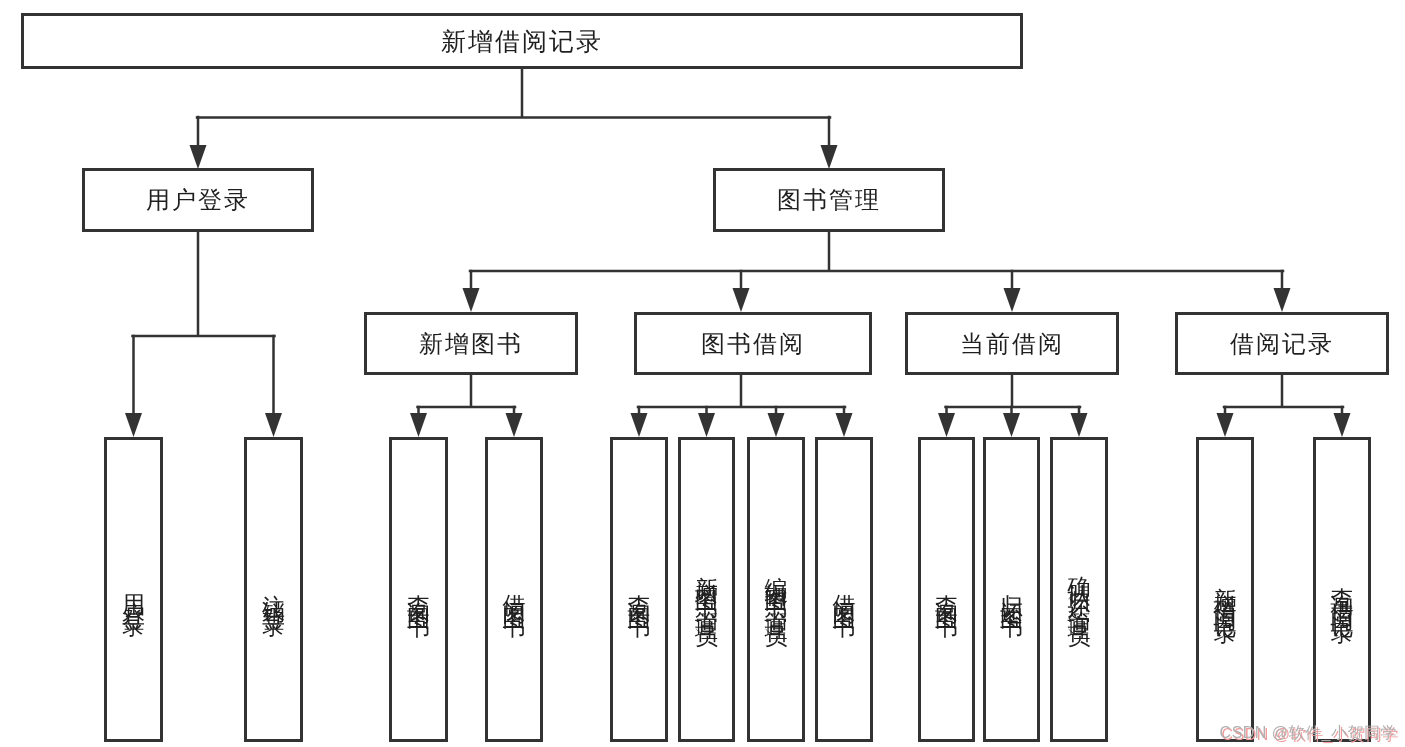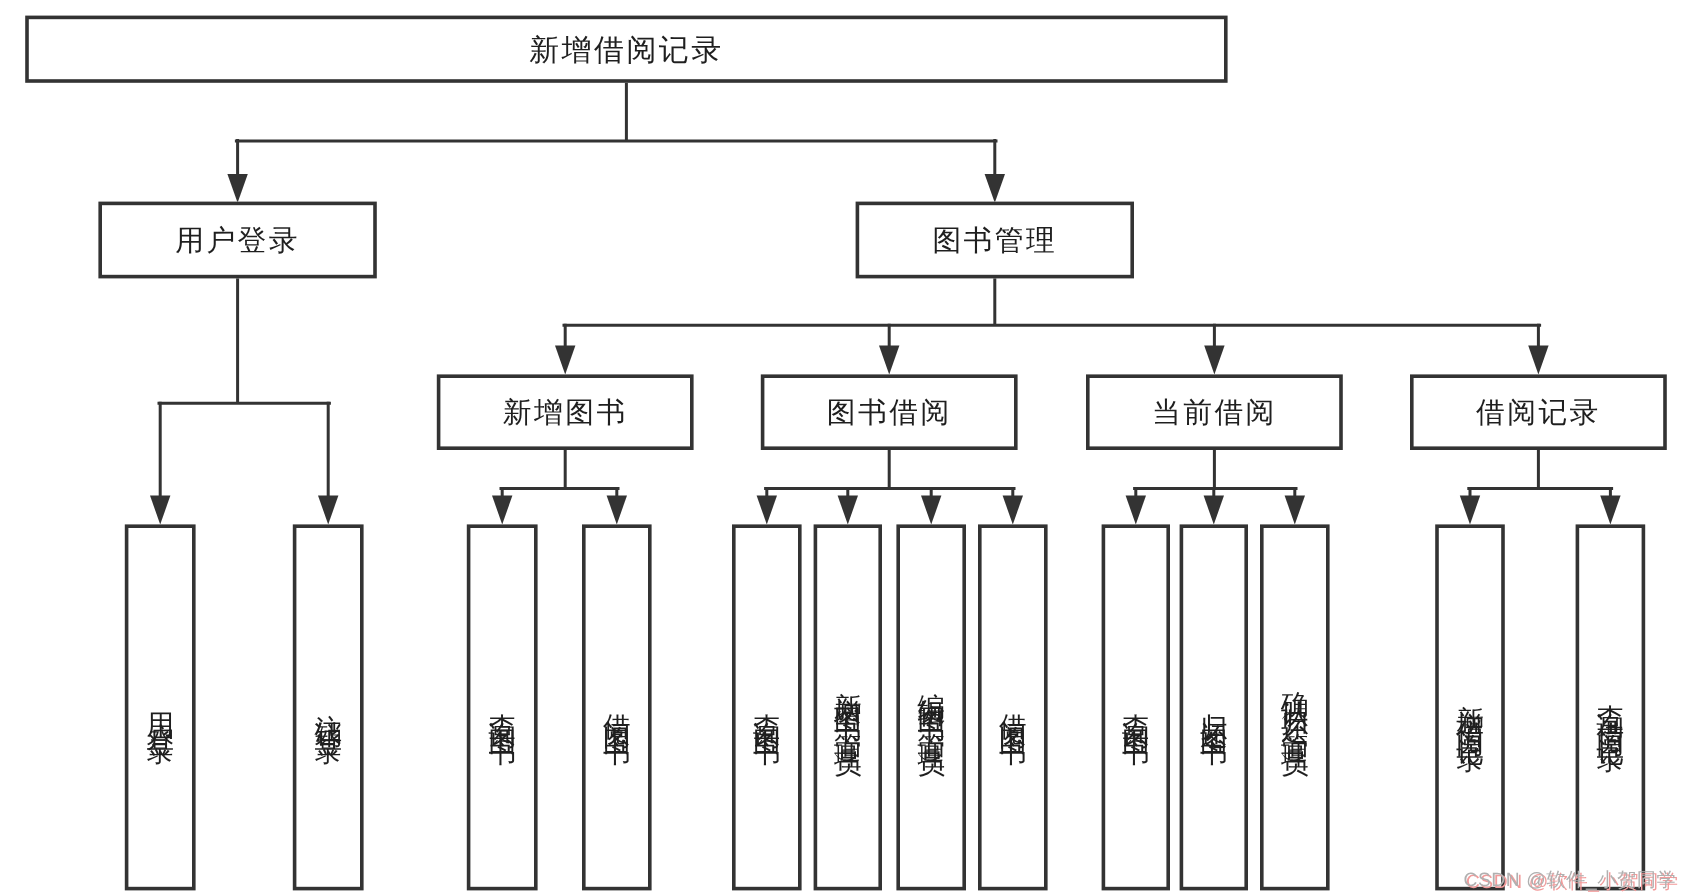--- a/index.html
+++ b/index.html
@@ -119,21 +119,21 @@
   <div class="box" style="left:82px; top:168px; width:232px; height:64px;">
     <span class="h-label">用户登录</span>
   </div>
   <div class="box" style="left:713px; top:168px; width:232px; height:64px;align-items:center;">
     <span class="h-label">图书管理</span>
   </div>
 
   <div class="box" style="left:364px; top:312px; width:214px; height:63px;">
     <span class="h-label">新增图书</span>
   </div>
-  <div class="box" style="left:634px; top:312px; width:214px; height:63px;">
+  <div class="box" style="left:634px; top:312px; width:238px; height:63px;">
     <span class="h-label">图书借阅</span>
   </div>
   <div class="box" style="left:1175px; top:312px; width:214px; height:63px;">
     <span class="h-label">借阅记录</span>
   </div>
   <div class="box" style="left:905px; top:312px; width:214px; height:63px;">
     <span class="h-label">当前借阅</span>
   </div>
 
   <div class="box leaf" style="left:104px; top:437px; width:59px; height:305px;">

